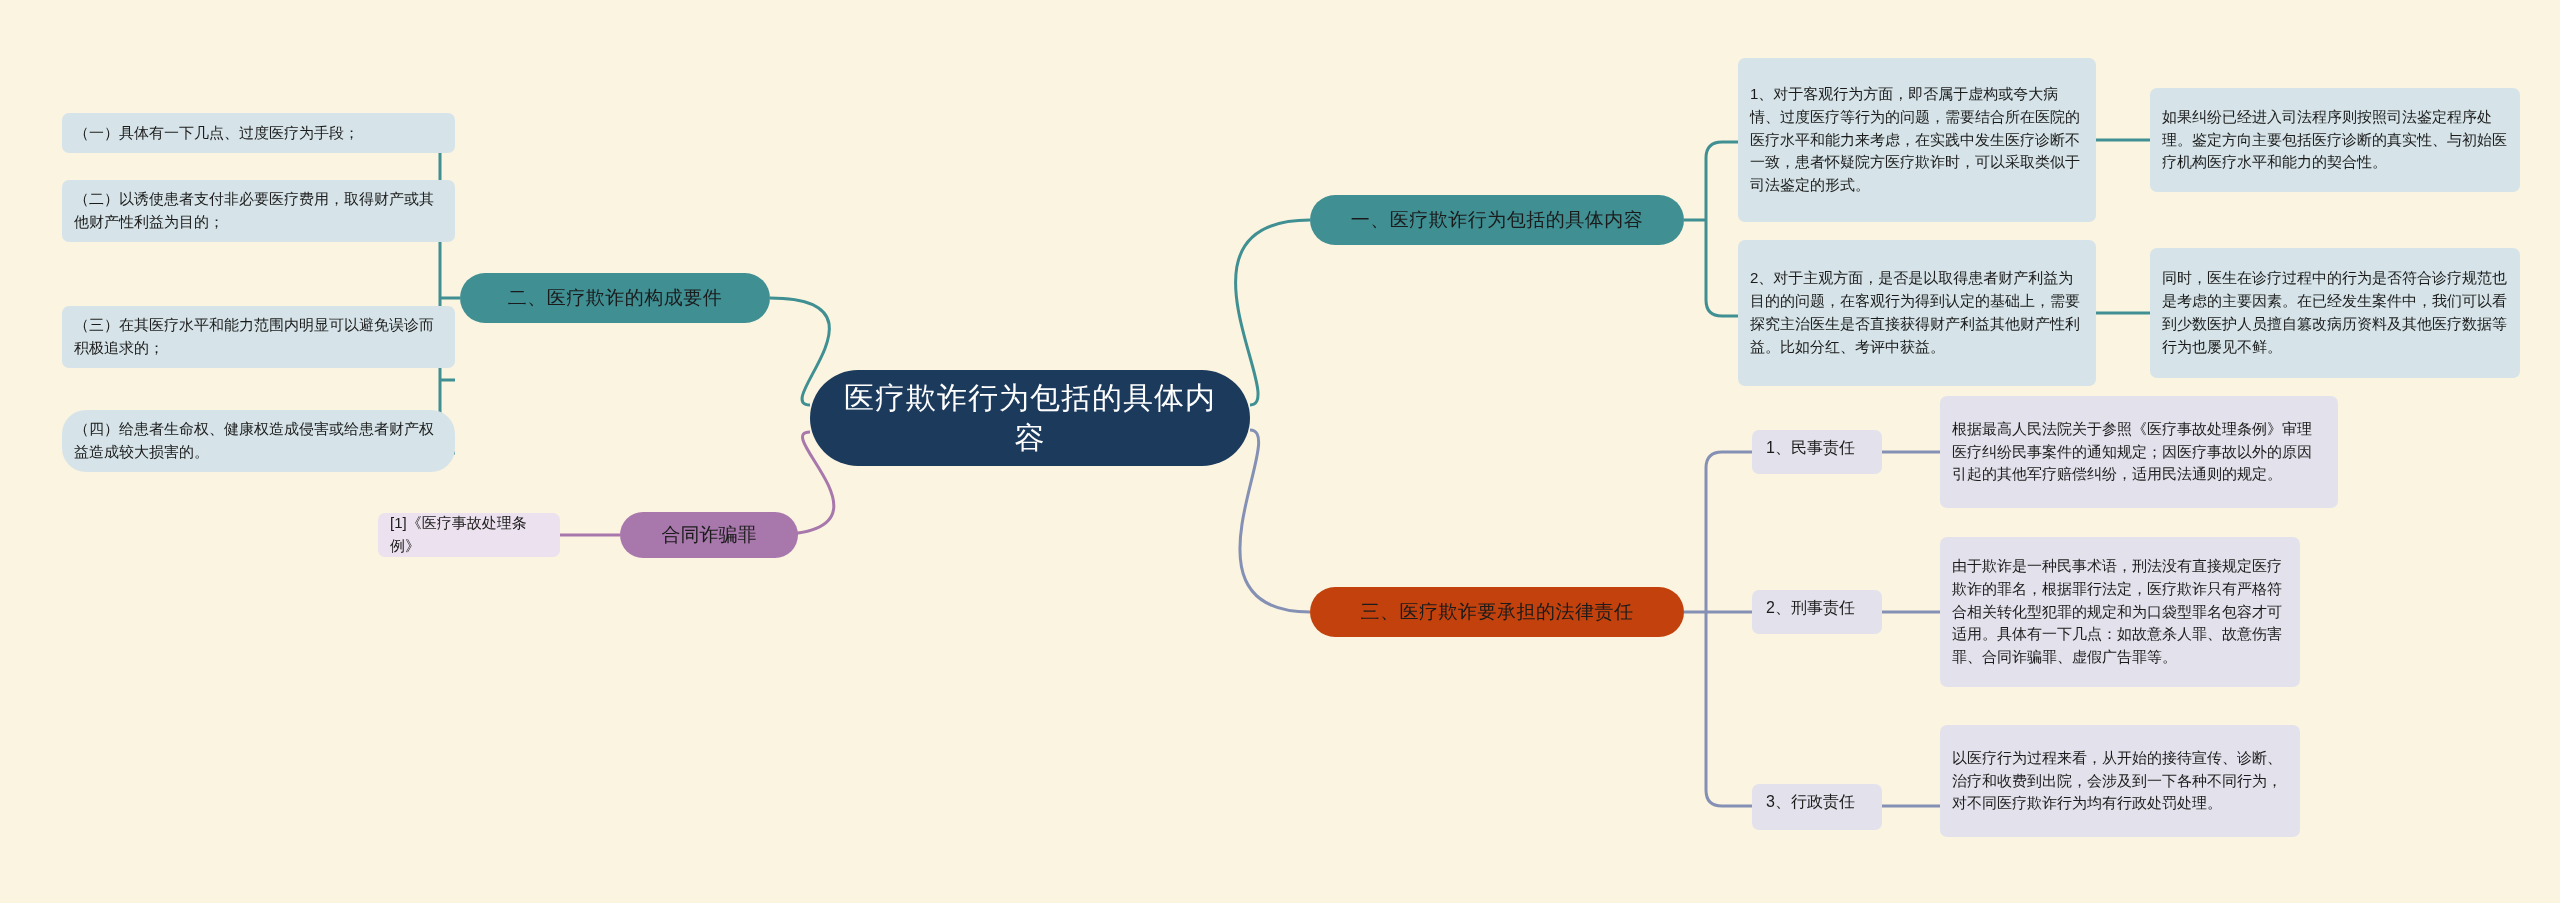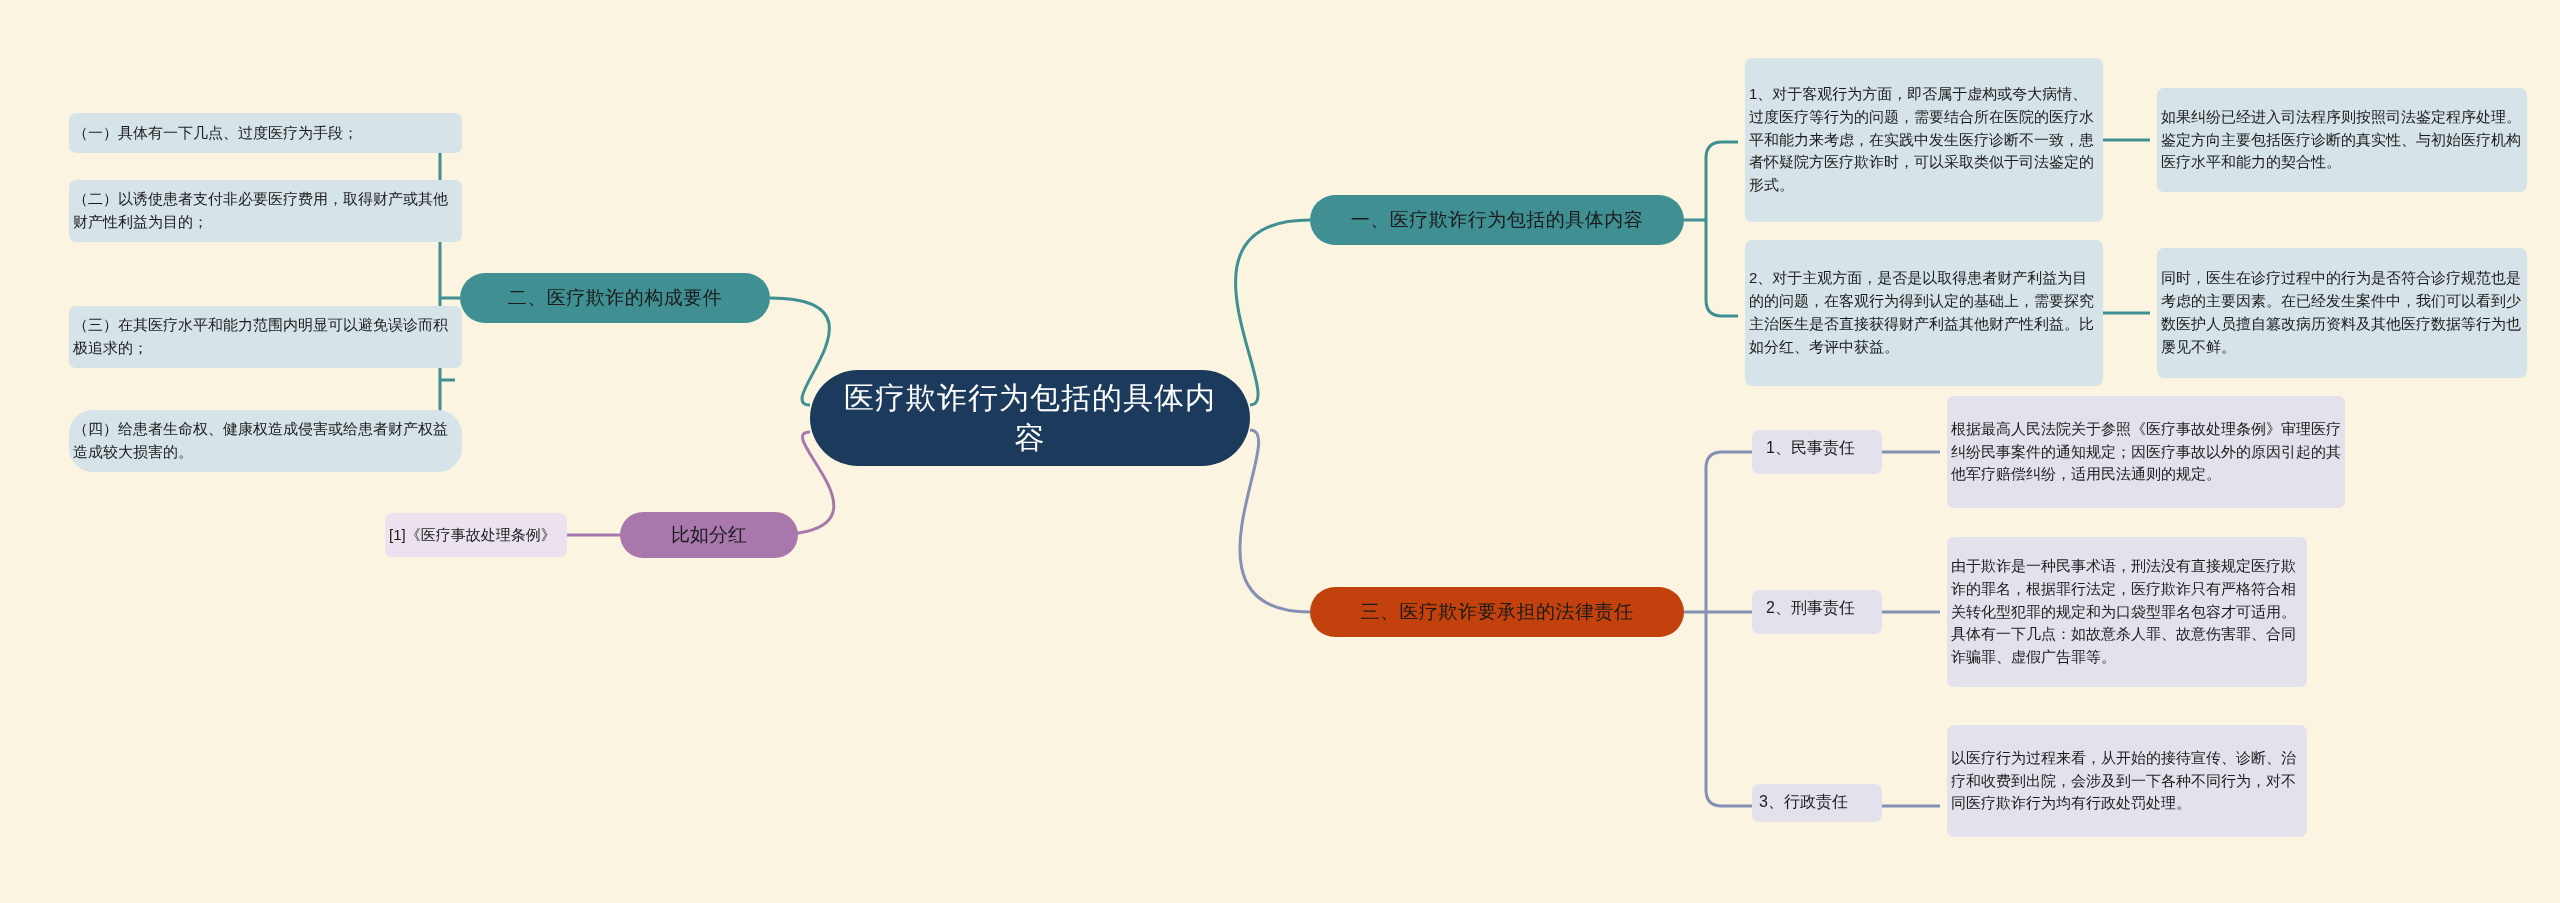--- a/index.html
+++ b/index.html
@@ -82,25 +82,24 @@
     justify-content: center;
     padding: 6px 18px;
     text-align: center;
     letter-spacing: 0.5px;
   }
   
   .leaf {
     border-radius: 7px;
     font-size: 15px;
     line-height: 1.52;
-    padding: 9px 4px;
+    padding: 9px 12px;
     display: flex;
     align-items: center;
     box-sizing: border-box;
-    margin-left: 7px;
   }
   .leaf-blue   { background: #d6e4e9; color: #1b1b1b; }
   .leaf-lav    { background: #e3e2ec; color: #1b1b1b; }
   .leaf-plum   { background: #ece1ee; color: #1b1b1b; }
   .leaf-sm {
     border-radius: 7px;
     font-size: 16px;
     padding: 8px 14px;
     display: flex;
     justify-content: flex-start;
@@ -186,37 +185,37 @@
   </div>
 
   <div class="node leaf leaf-blue" style="left:62px; top:306px; width:393px; height:62px;">
     <span class="leaf-txt">（三）在其医疗水平和能力范围内明显可以避免误诊而积极追求的；</span>
   </div>
 
   <div class="node leaf leaf-blue" style="left:62px; top:410px; width:393px; height:62px;border-radius:24px;">
     <span class="leaf-txt">（四）给患者生命权、健康权造成侵害或给患者财产权益造成较大损害的。</span>
   </div>
 
-  <div class="node pill-purple" style="left:620px; top:512px; width:178px; height:46px;">比如分红</div>
+  <div class="node pill-purple" style="left:620px; top:512px; width:178px; height:46px;">合同诈骗罪</div>
 
   <div class="node leaf leaf-plum" style="left:378px; top:513px; width:182px; height:44px; justify-content:center;">
     <span class="leaf-txt" style="text-align:left;">[1]《医疗事故处理条例》</span>
   </div>
 
   <div class="node pill-slate" style="left:1310px; top:587px; width:374px; height:50px;">三、医疗欺诈要承担的法律责任</div>
 
   <div class="node leaf-sm leaf-lav" style="left:1752px; top:430px; width:130px; height:44px;">
     <span class="leaf-txt">1、民事责任</span>
   </div>
 
   <div class="node leaf-sm leaf-lav" style="left:1752px; top:590px; width:130px; height:44px;">
     <span class="leaf-txt">2、刑事责任</span>
   </div>
 
-  <div class="node leaf-sm leaf-lav" style="left:1752px; top:784px; width:130px; height:38px;padding-left:7px;">
+  <div class="node leaf-sm leaf-lav" style="left:1752px; top:784px; width:130px; height:46px;">
     <span class="leaf-txt">3、行政责任</span>
   </div>
 
   <div class="node leaf leaf-lav" style="left:1940px; top:396px; width:398px; height:112px;">
     <span class="leaf-txt">根据最高人民法院关于参照《医疗事故处理条例》审理医疗纠纷民事案件的通知规定；因医疗事故以外的原因引起的其他军疗赔偿纠纷，适用民法通则的规定。</span>
   </div>
 
   <div class="node leaf leaf-lav" style="left:1940px; top:537px; width:360px; height:150px;">
     <span class="leaf-txt">由于欺诈是一种民事术语，刑法没有直接规定医疗欺诈的罪名，根据罪行法定，医疗欺诈只有严格符合相关转化型犯罪的规定和为口袋型罪名包容才可适用。具体有一下几点：如故意杀人罪、故意伤害罪、合同诈骗罪、虚假广告罪等。</span>
   </div>

